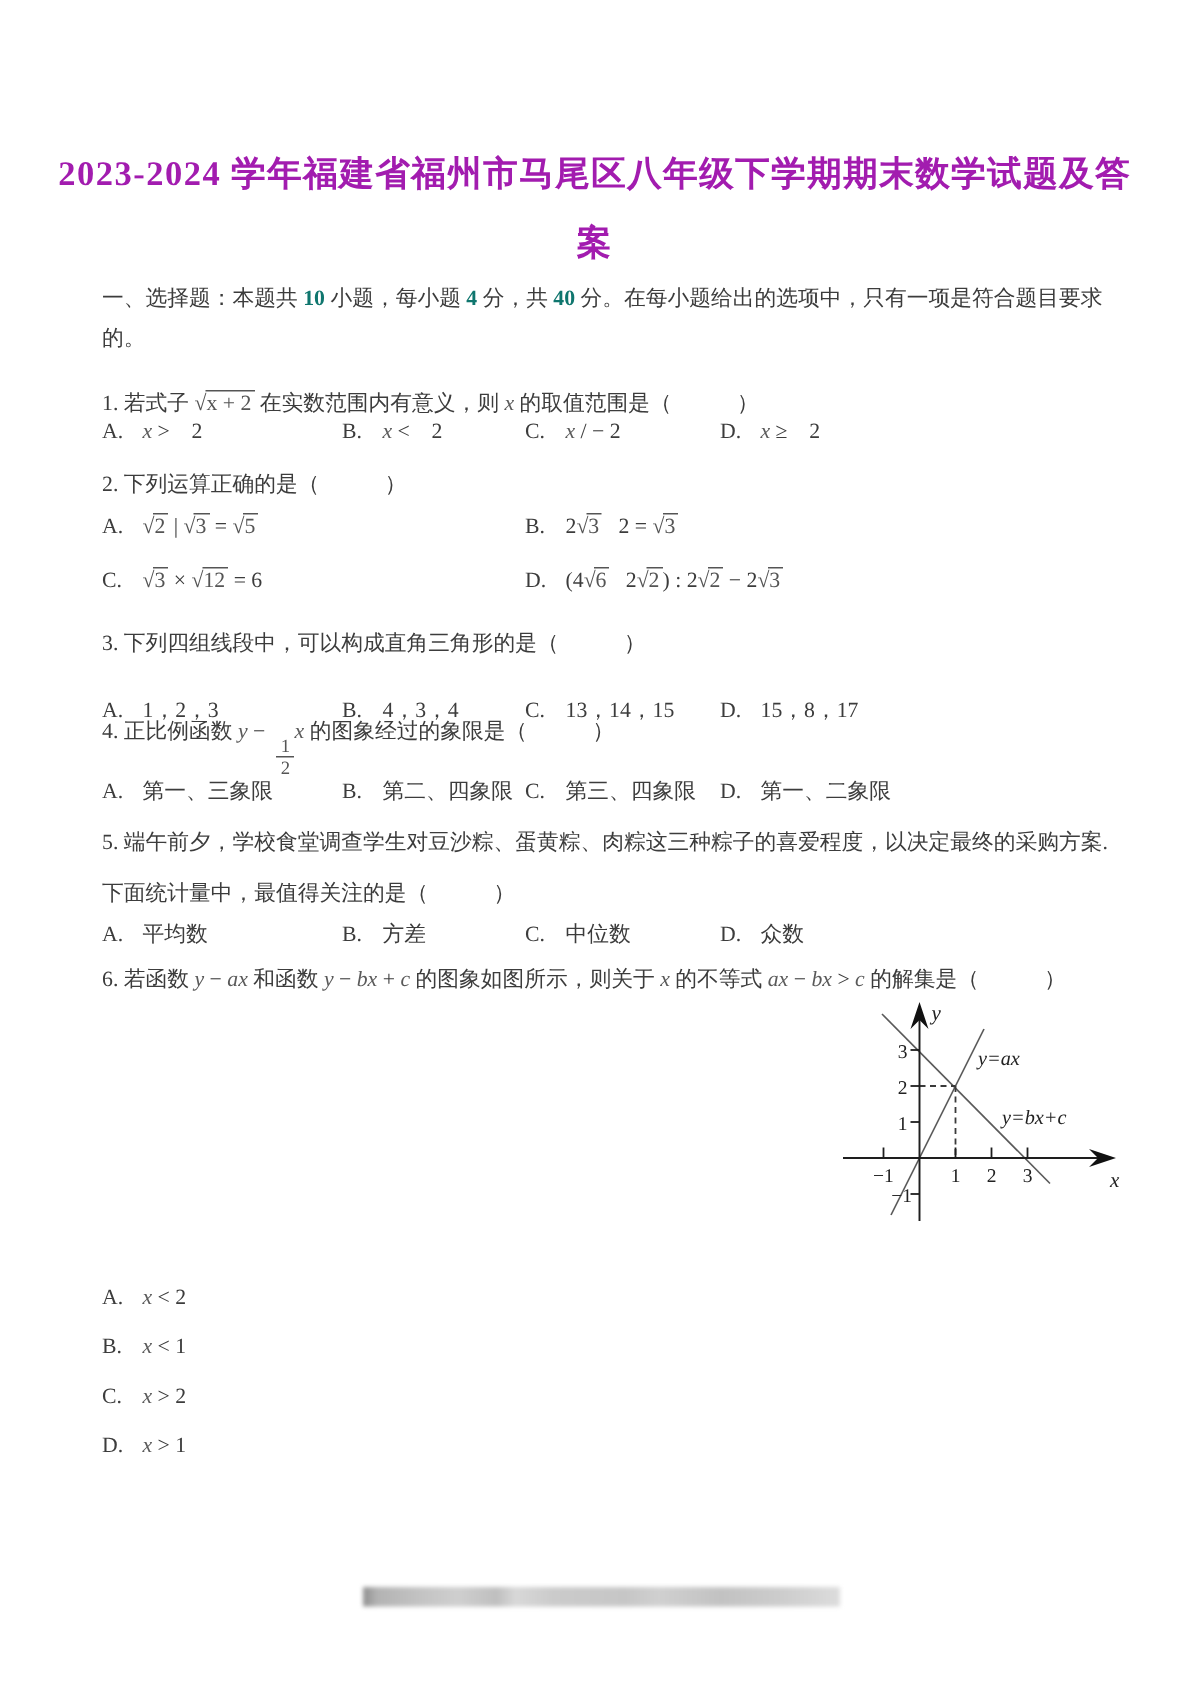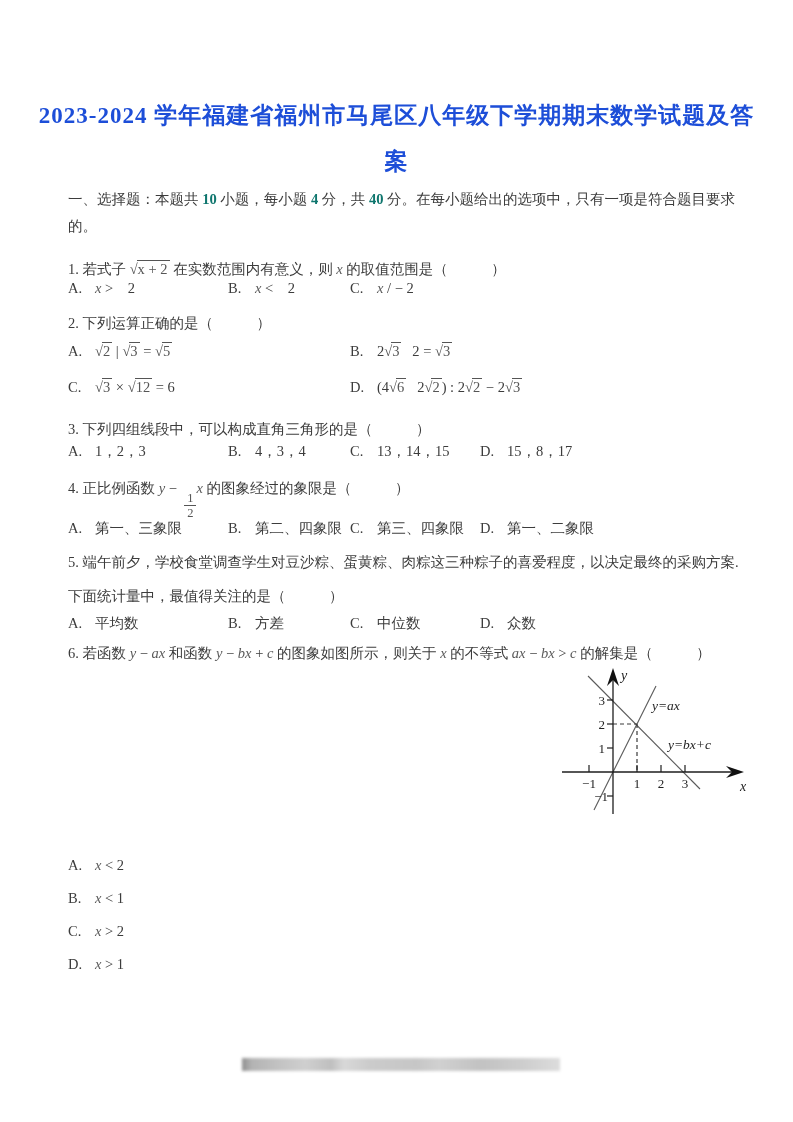--- a/index.html
+++ b/index.html
@@ -1,19 +1,19 @@
 <!DOCTYPE html>
 <html><head>
 <meta charset="utf-8">
 <style>
   html,body{margin:0;padding:0;background:#ffffff;}
   .page{position:relative;width:793px;height:1122px;background:#ffffff;overflow:hidden;
         font-family:"Liberation Serif","DejaVu Serif",serif;color:#3c3c3c;}
   .title{position:absolute;left:0;right:0;text-align:center;font-size:23px;font-weight:700;
-         color:#1d4ed8;letter-spacing:1px;white-space:pre;}
+         color:#a21caf;letter-spacing:1px;white-space:pre;}
   .row{position:absolute;left:68px;right:56px;font-size:14.5px;line-height:20px;white-space:pre;}
   .opts{display:grid;grid-template-columns:160px 122px 130px 1fr;}
   .opts2{display:grid;grid-template-columns:282px 1fr;}
   .opt{white-space:pre;}
   .olab{display:inline-block;min-width:27px;color:#3c3c3c;}
   .fx{white-space:pre;}
   .mt{color:#3c3c3c;}
   .mv{font-style:italic;color:#5a5a5a;}
   .sq{white-space:nowrap;color:#555;}
   .sg{letter-spacing:-1px;color:#555;}
@@ -38,34 +38,35 @@
   <div class="title" style="top:146px">案</div>
 
   <div class="row" style="top:189px"><span>一、选择题：本题共 </span><span class="bnum">10</span><span> 小题，每小题 </span><span class="bnum">4</span><span> 分，共 </span><span class="bnum">40</span><span> 分。在每小题给出的选项中，只有一项是符合题目要求</span></div>
   <div class="row" style="top:216px">的。</div>
 
   <div class="row fx" style="top:259px"><span class="mt">1. 若式子 </span><span class="sq"><span class="sg">√</span><span class="rd">x + 2</span></span><span class="mt"> 在实数范围内有意义，则 </span><span class="mv">x</span><span class="mt"> 的取值范围是（            ）</span></div>
   <div class="row opts" style="top:278px">
     <span class="opt"><span class="olab">A.</span><span class="fx"><span class="mv">x</span><span class="mt"> &gt;    2</span></span></span>
     <span class="opt"><span class="olab">B.</span><span class="fx"><span class="mv">x</span><span class="mt"> &lt;    2</span></span></span>
     <span class="opt"><span class="olab">C.</span><span class="fx"><span class="mv">x</span><span class="mt"> / − 2</span></span></span>
+    <span class="opt"><span class="olab">D.</span><span class="fx"><span class="mv">x</span><span class="mt"> ≥    2</span></span></span>
   </div>
 
   <div class="row" style="top:313px">2. 下列运算正确的是（            ）</div>
   <div class="row opts2" style="top:341px">
     <span class="opt"><span class="olab">A.</span><span class="fx"><span class="sq"><span class="sg">√</span><span class="rd">2</span></span><span class="mt"> | </span><span class="sq"><span class="sg">√</span><span class="rd">3</span></span><span class="mt"> = </span><span class="sq"><span class="sg">√</span><span class="rd">5</span></span></span></span>
     <span class="opt"><span class="olab">B.</span><span class="fx"><span class="mt">2</span><span class="sq"><span class="sg">√</span><span class="rd">3</span></span><span class="mt">   2 = </span><span class="sq"><span class="sg">√</span><span class="rd">3</span></span></span></span>
   </div>
   <div class="row opts2" style="top:377px">
     <span class="opt"><span class="olab">C.</span><span class="fx"><span class="sq"><span class="sg">√</span><span class="rd">3</span></span><span class="mt"> × </span><span class="sq"><span class="sg">√</span><span class="rd">12</span></span><span class="mt"> = 6</span></span></span>
     <span class="opt"><span class="olab">D.</span><span class="fx"><span class="mt">(4</span><span class="sq"><span class="sg">√</span><span class="rd">6</span></span><span class="mt">   2</span><span class="sq"><span class="sg">√</span><span class="rd">2</span></span><span class="mt">) : 2</span><span class="sq"><span class="sg">√</span><span class="rd">2</span></span><span class="mt"> − 2</span><span class="sq"><span class="sg">√</span><span class="rd">3</span></span></span></span>
   </div>
 
   <div class="row" style="top:419px">3. 下列四组线段中，可以构成直角三角形的是（            ）</div>
-  <div class="row opts" style="top:441px">
+  <div class="row opts" style="top:464px">
     <span class="opt"><span class="olab">A.</span><span>1，2，3</span></span>
     <span class="opt"><span class="olab">B.</span><span>4，3，4</span></span>
     <span class="opt"><span class="olab">C.</span><span>13，14，15</span></span>
     <span class="opt"><span class="olab">D.</span><span>15，8，17</span></span>
   </div>
 
   <div class="row fx" style="top:478px"><span class="mt">4. 正比例函数 </span><span class="mv">y</span><span class="mt"> −  </span><span class="fr"><span>1</span><span>2</span></span><span class="mv">x</span><span class="mt"> 的图象经过的象限是（            ）</span></div>
   <div class="row opts" style="top:518px">
     <span class="opt"><span class="olab">A.</span><span>第一、三象限</span></span>
     <span class="opt"><span class="olab">B.</span><span>第二、四象限</span></span>

